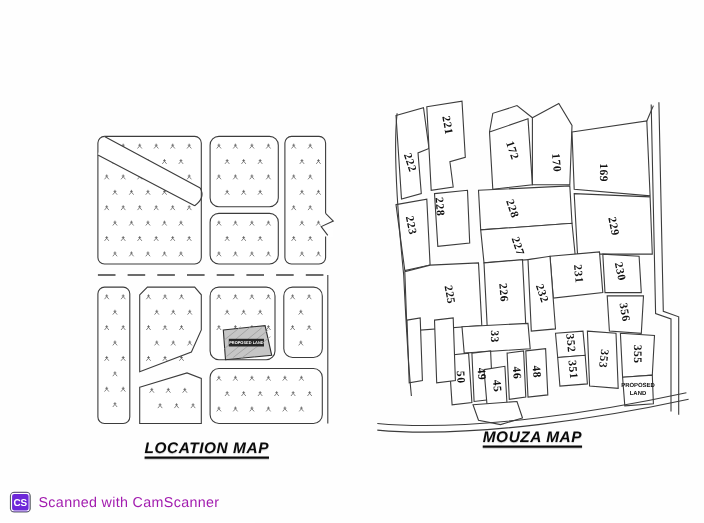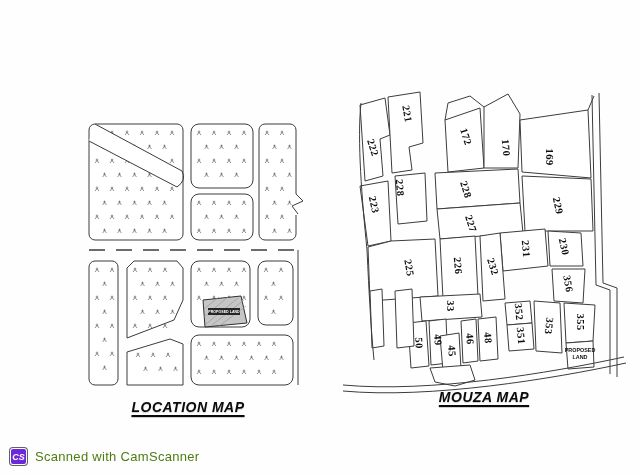--- a/index.html
+++ b/index.html
@@ -8,22 +8,22 @@
   #map-svg{position:absolute;left:0;top:0;}
   .map-title{position:absolute;font-family:"Liberation Sans",sans-serif;font-weight:bold;
              font-style:italic;font-size:14px;letter-spacing:.5px;color:#0a0a0a;
              text-decoration:underline;text-decoration-thickness:1.5px;text-underline-offset:3px;
              text-shadow:0 1px 1px rgba(0,0,0,.18);text-align:center;width:220px;}
   .loc-title{left:78px;top:399px;}
   .mouza-title{left:374px;top:389px;}
   .footer{position:absolute;left:10px;top:448px;display:flex;align-items:center;gap:8px;}
   .cs-logo{display:flex;align-items:center;justify-content:center;width:17px;height:17px;
            background:#6d28d9;color:#fff;font-weight:bold;font-size:9px;border-radius:3px;
-           box-shadow:inset 0 0 0 1px #fff, 0 0 0 1px #5d6266;font-style:italic;}
-  .cs-text{color:#4d7c0f;font-size:13px;letter-spacing:.3px;}
+           box-shadow:inset 0 0 0 1px #fff, 0 0 0 1px #5d6266;}
+  .cs-text{color:#a21caf;font-size:13px;letter-spacing:.3px;}
 </style>
 </head>
 <body>
 
 <div class="page">
   <svg id="map-svg" width="640" height="475" viewBox="0 0 640 475">
       <rect x="89" y="124" width="94" height="116" rx="6" fill="#fff" stroke="#3c3c3c" stroke-width="1"></rect>
       <path d="M95,135 L97,132.6 L99,135 M97,132.6 L97,130.6 M95.7,132 L98.3,132 M110,135 L112,132.6 L114,135 M112,132.6 L112,130.6 M110.7,132 L113.3,132 M125,135 L127,132.6 L129,135 M127,132.6 L127,130.6 M125.7,132 L128.3,132 M140,135 L142,132.6 L144,135 M142,132.6 L142,130.6 M140.7,132 L143.3,132 M155,135 L157,132.6 L159,135 M157,132.6 L157,130.6 M155.7,132 L158.3,132 M170,135 L172,132.6 L174,135 M172,132.6 L172,130.6 M170.7,132 L173.3,132 M102.5,149 L104.5,146.6 L106.5,149 M104.5,146.6 L104.5,144.6 M103.2,146 L105.8,146 M117.5,149 L119.5,146.6 L121.5,149 M119.5,146.6 L119.5,144.6 M118.2,146 L120.8,146 M132.5,149 L134.5,146.6 L136.5,149 M134.5,146.6 L134.5,144.6 M133.2,146 L135.8,146 M147.5,149 L149.5,146.6 L151.5,149 M149.5,146.6 L149.5,144.6 M148.2,146 L150.8,146 M162.5,149 L164.5,146.6 L166.5,149 M164.5,146.6 L164.5,144.6 M163.2,146 L165.8,146 M95,163 L97,160.6 L99,163 M97,160.6 L97,158.6 M95.7,160 L98.3,160 M110,163 L112,160.6 L114,163 M112,160.6 L112,158.6 M110.7,160 L113.3,160 M125,163 L127,160.6 L129,163 M127,160.6 L127,158.6 M125.7,160 L128.3,160 M140,163 L142,160.6 L144,163 M142,160.6 L142,158.6 M140.7,160 L143.3,160 M155,163 L157,160.6 L159,163 M157,160.6 L157,158.6 M155.7,160 L158.3,160 M170,163 L172,160.6 L174,163 M172,160.6 L172,158.6 M170.7,160 L173.3,160 M102.5,177 L104.5,174.6 L106.5,177 M104.5,174.6 L104.5,172.6 M103.2,174 L105.8,174 M117.5,177 L119.5,174.6 L121.5,177 M119.5,174.6 L119.5,172.6 M118.2,174 L120.8,174 M132.5,177 L134.5,174.6 L136.5,177 M134.5,174.6 L134.5,172.6 M133.2,174 L135.8,174 M147.5,177 L149.5,174.6 L151.5,177 M149.5,174.6 L149.5,172.6 M148.2,174 L150.8,174 M162.5,177 L164.5,174.6 L166.5,177 M164.5,174.6 L164.5,172.6 M163.2,174 L165.8,174 M95,191 L97,188.6 L99,191 M97,188.6 L97,186.6 M95.7,188 L98.3,188 M110,191 L112,188.6 L114,191 M112,188.6 L112,186.6 M110.7,188 L113.3,188 M125,191 L127,188.6 L129,191 M127,188.6 L127,186.6 M125.7,188 L128.3,188 M140,191 L142,188.6 L144,191 M142,188.6 L142,186.6 M140.7,188 L143.3,188 M155,191 L157,188.6 L159,191 M157,188.6 L157,186.6 M155.7,188 L158.3,188 M170,191 L172,188.6 L174,191 M172,188.6 L172,186.6 M170.7,188 L173.3,188 M102.5,205 L104.5,202.6 L106.5,205 M104.5,202.6 L104.5,200.6 M103.2,202 L105.8,202 M117.5,205 L119.5,202.6 L121.5,205 M119.5,202.6 L119.5,200.6 M118.2,202 L120.8,202 M132.5,205 L134.5,202.6 L136.5,205 M134.5,202.6 L134.5,200.6 M133.2,202 L135.8,202 M147.5,205 L149.5,202.6 L151.5,205 M149.5,202.6 L149.5,200.6 M148.2,202 L150.8,202 M162.5,205 L164.5,202.6 L166.5,205 M164.5,202.6 L164.5,200.6 M163.2,202 L165.8,202 M95,219 L97,216.6 L99,219 M97,216.6 L97,214.6 M95.7,216 L98.3,216 M110,219 L112,216.6 L114,219 M112,216.6 L112,214.6 M110.7,216 L113.3,216 M125,219 L127,216.6 L129,219 M127,216.6 L127,214.6 M125.7,216 L128.3,216 M140,219 L142,216.6 L144,219 M142,216.6 L142,214.6 M140.7,216 L143.3,216 M155,219 L157,216.6 L159,219 M157,216.6 L157,214.6 M155.7,216 L158.3,216 M170,219 L172,216.6 L174,219 M172,216.6 L172,214.6 M170.7,216 L173.3,216 M102.5,233 L104.5,230.6 L106.5,233 M104.5,230.6 L104.5,228.6 M103.2,230 L105.8,230 M117.5,233 L119.5,230.6 L121.5,233 M119.5,230.6 L119.5,228.6 M118.2,230 L120.8,230 M132.5,233 L134.5,230.6 L136.5,233 M134.5,230.6 L134.5,228.6 M133.2,230 L135.8,230 M147.5,233 L149.5,230.6 L151.5,233 M149.5,230.6 L149.5,228.6 M148.2,230 L150.8,230 M162.5,233 L164.5,230.6 L166.5,233 M164.5,230.6 L164.5,228.6 M163.2,230 L165.8,230 " stroke="#444" stroke-width="0.6" fill="none"></path>
       <rect x="191" y="124" width="62" height="64" rx="8" fill="#fff" stroke="#3c3c3c" stroke-width="1"></rect>
       <path d="M197,135 L199,132.6 L201,135 M199,132.6 L199,130.6 M197.7,132 L200.3,132 M212,135 L214,132.6 L216,135 M214,132.6 L214,130.6 M212.7,132 L215.3,132 M227,135 L229,132.6 L231,135 M229,132.6 L229,130.6 M227.7,132 L230.3,132 M242,135 L244,132.6 L246,135 M244,132.6 L244,130.6 M242.7,132 L245.3,132 M204.5,149 L206.5,146.6 L208.5,149 M206.5,146.6 L206.5,144.6 M205.2,146 L207.8,146 M219.5,149 L221.5,146.6 L223.5,149 M221.5,146.6 L221.5,144.6 M220.2,146 L222.8,146 M234.5,149 L236.5,146.6 L238.5,149 M236.5,146.6 L236.5,144.6 M235.2,146 L237.8,146 M197,163 L199,160.6 L201,163 M199,160.6 L199,158.6 M197.7,160 L200.3,160 M212,163 L214,160.6 L216,163 M214,160.6 L214,158.6 M212.7,160 L215.3,160 M227,163 L229,160.6 L231,163 M229,160.6 L229,158.6 M227.7,160 L230.3,160 M242,163 L244,160.6 L246,163 M244,160.6 L244,158.6 M242.7,160 L245.3,160 M204.5,177 L206.5,174.6 L208.5,177 M206.5,174.6 L206.5,172.6 M205.2,174 L207.8,174 M219.5,177 L221.5,174.6 L223.5,177 M221.5,174.6 L221.5,172.6 M220.2,174 L222.8,174 M234.5,177 L236.5,174.6 L238.5,177 M236.5,174.6 L236.5,172.6 M235.2,174 L237.8,174 " stroke="#444" stroke-width="0.6" fill="none"></path>

